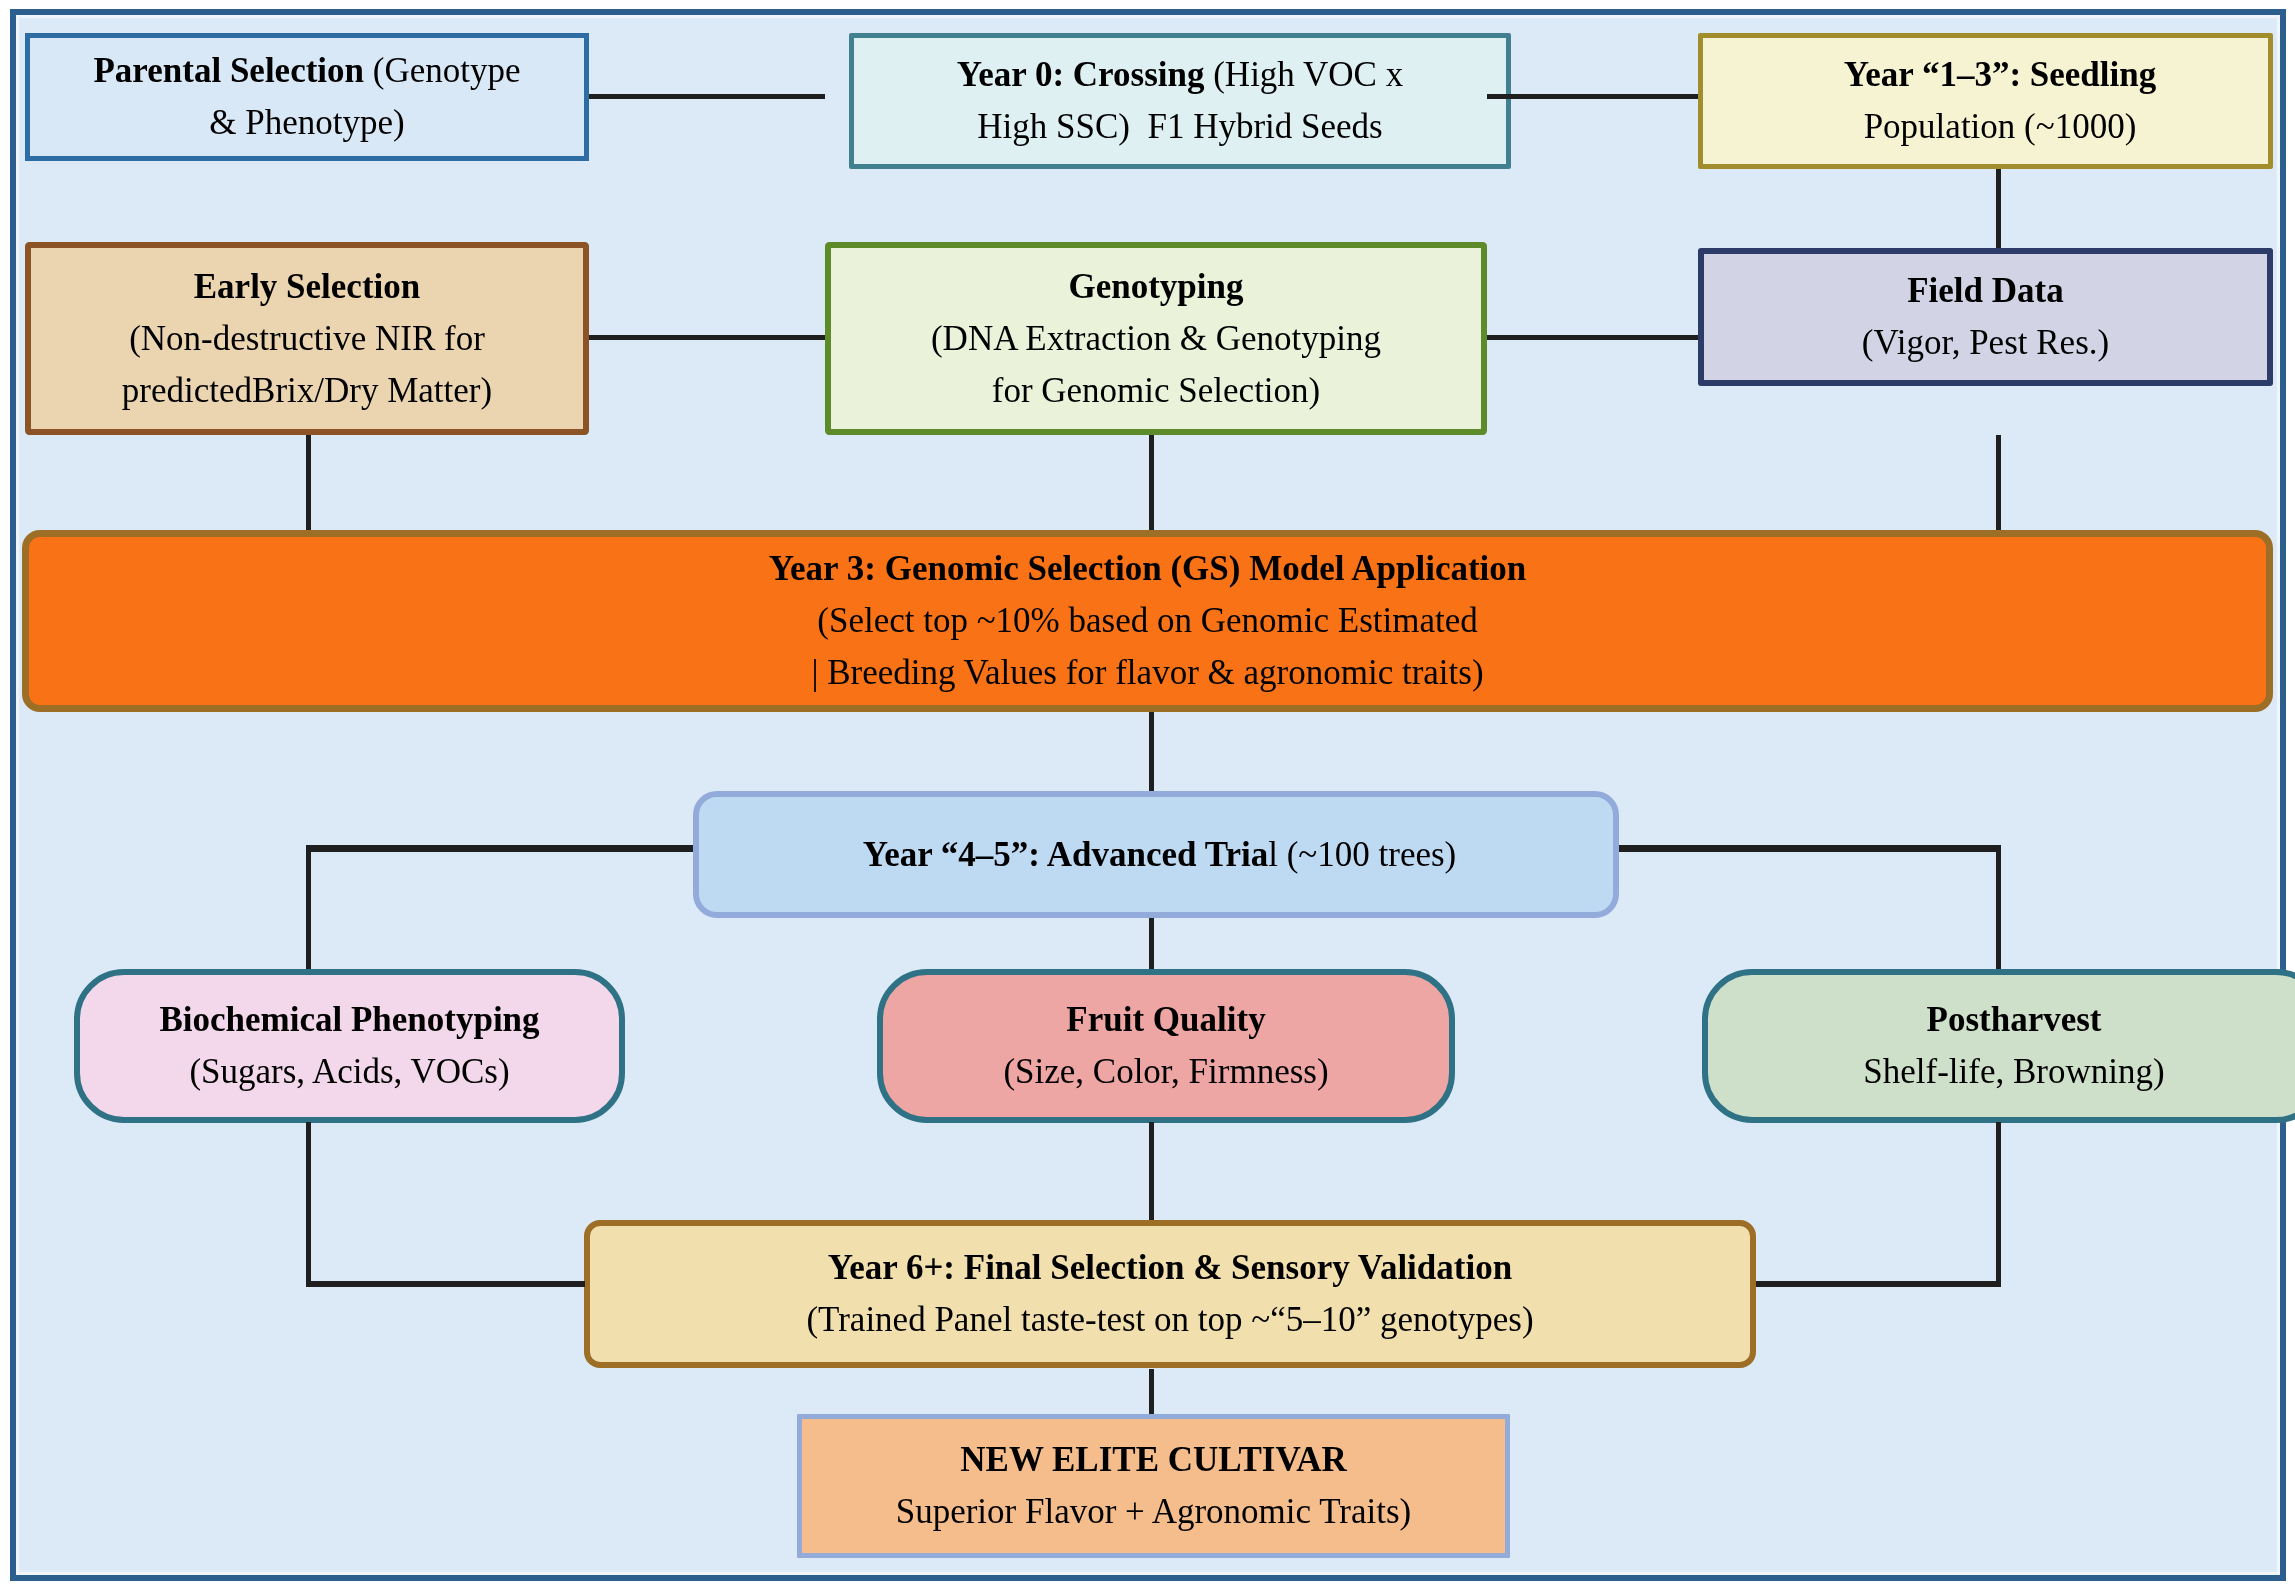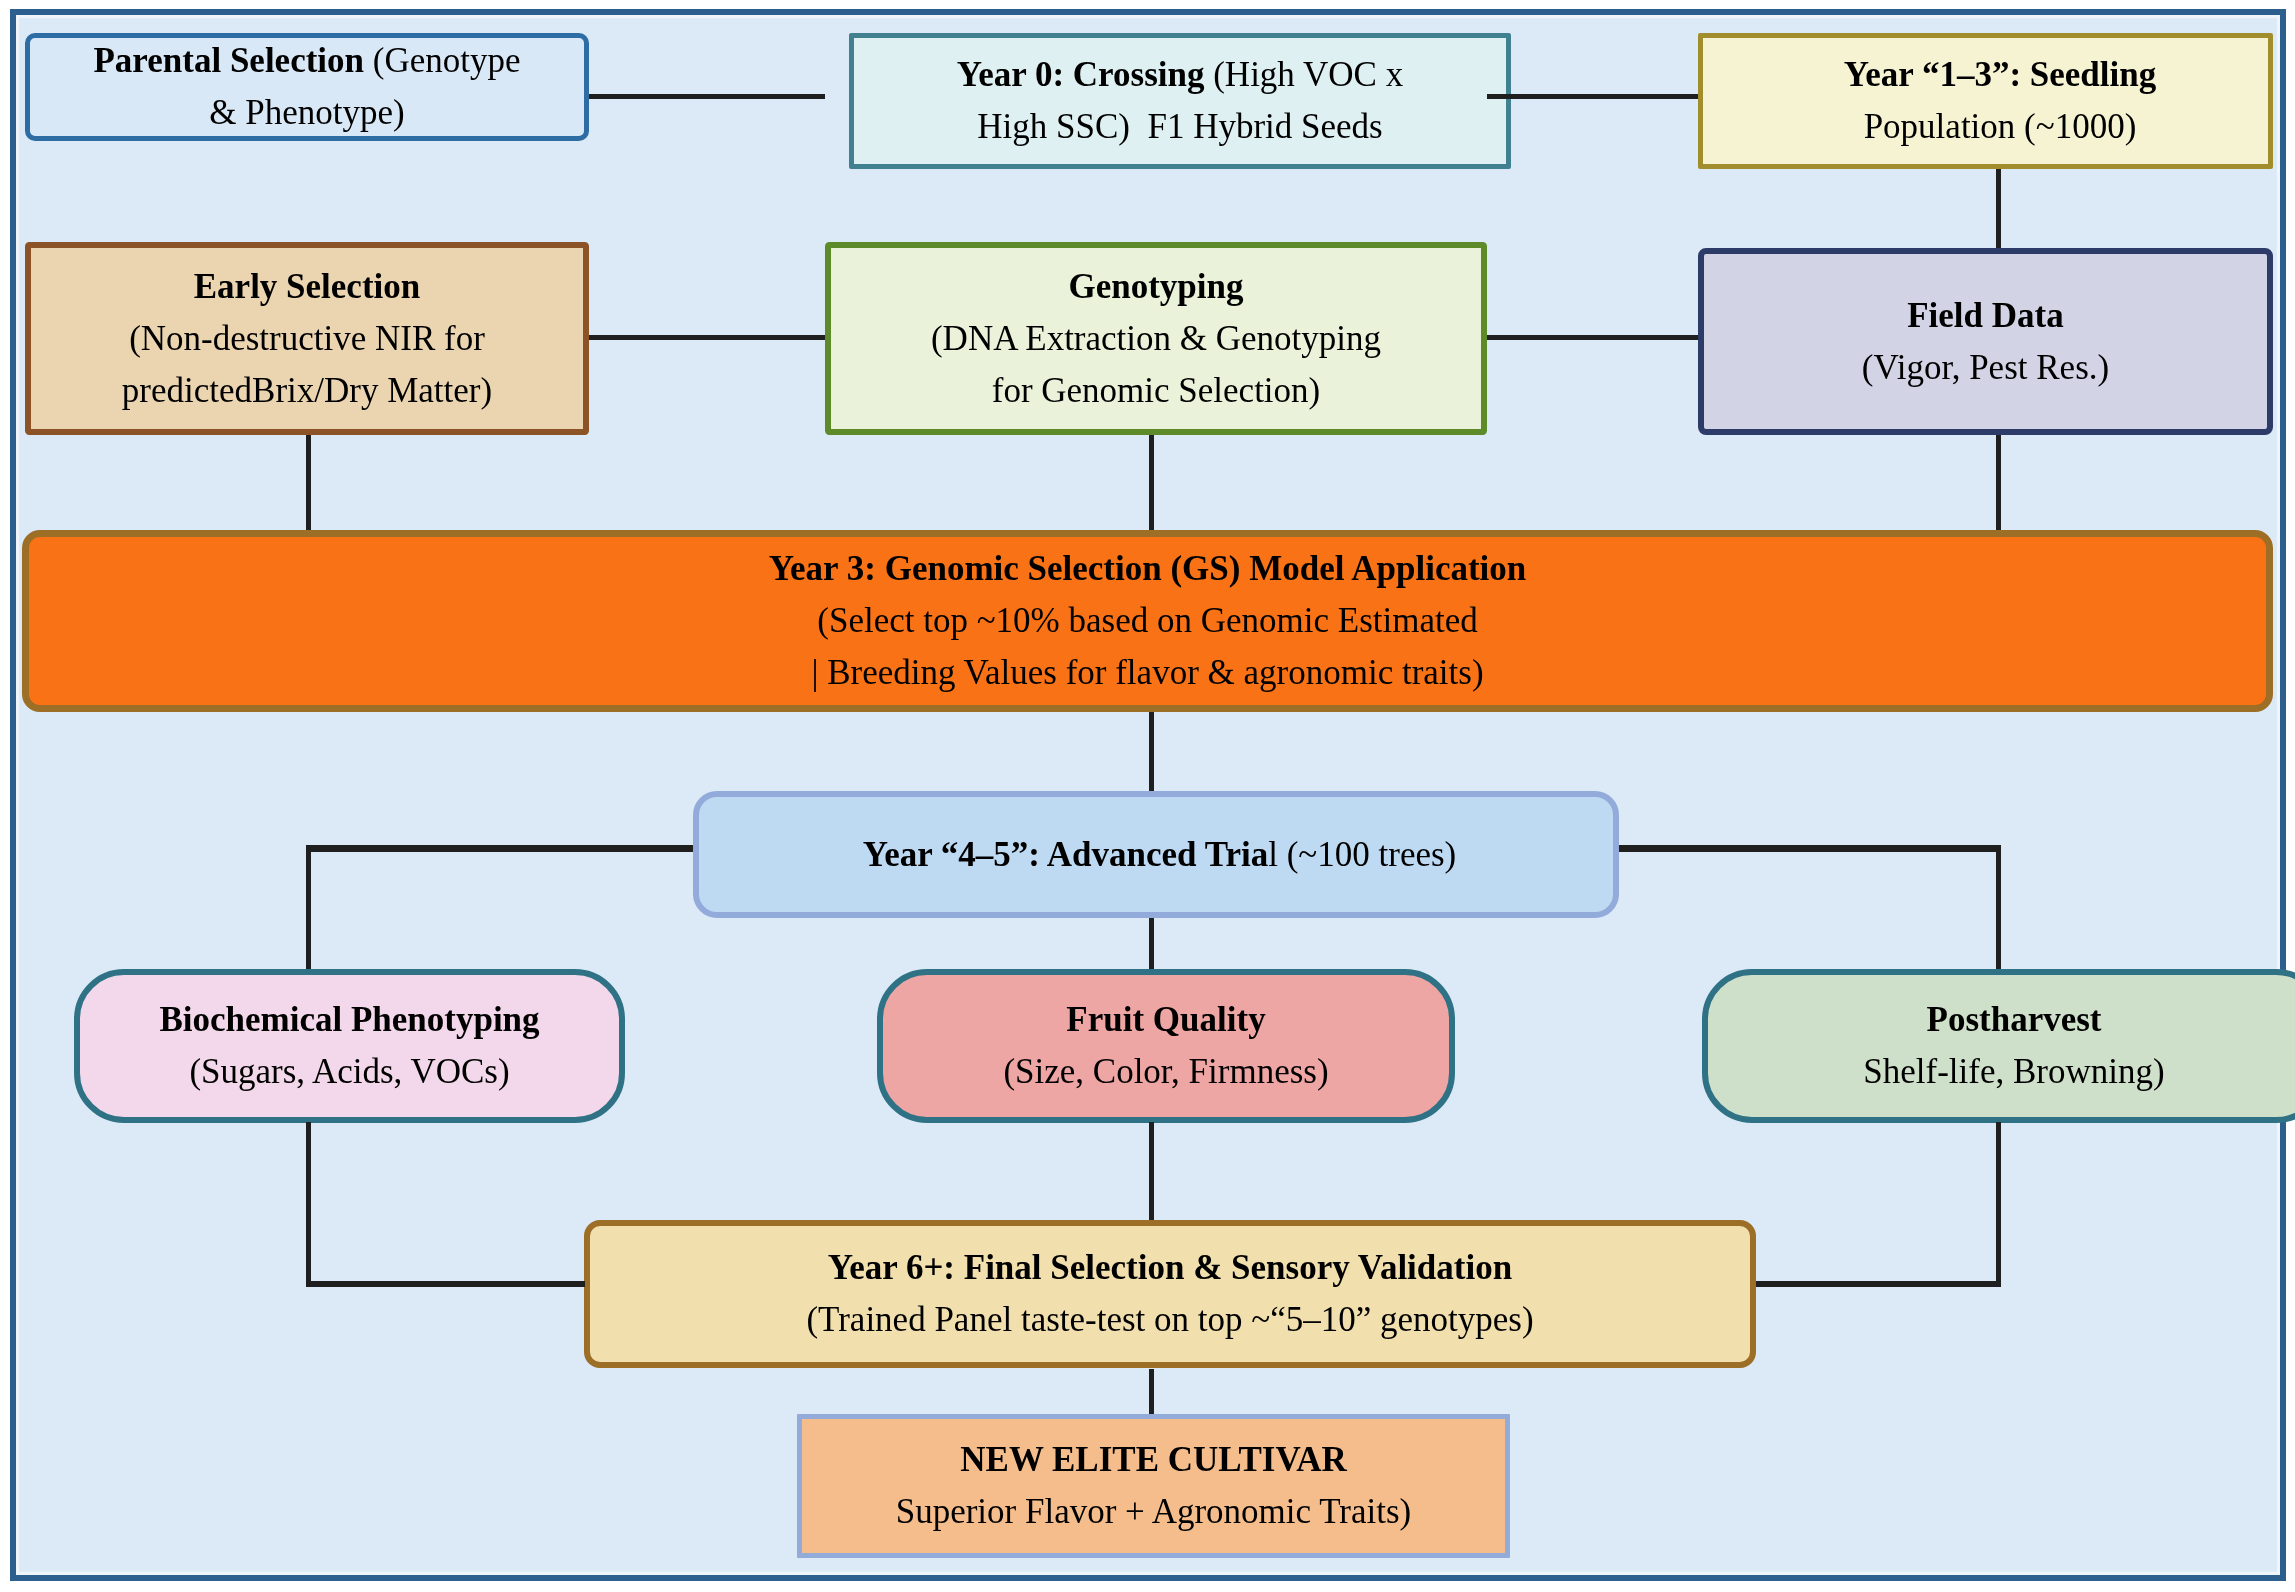--- a/index.html
+++ b/index.html
@@ -30,26 +30,26 @@
     text-align: center;
     font-size: 35px;
     color: #000000;
     white-space: pre-wrap;
   }
   .line { line-height: 52px; }
   .b { font-weight: bold; }
   .conn { position: absolute; background: #1f1f1f; }
 
   
-  .n-parental   { left:25px;   top:33px;   width:564px; height:108px; background:#d9e8f6; border:5.3px solid #2e6da4; border-radius:10px; }
+  .n-parental   { left:25px;   top:33px;   width:564px; height:128px; background:#d9e8f6; border:5.3px solid #2e6da4; border-radius:0; }
   .n-crossing   { left:825px; top:33px;   width:662px; height:136px; background:#def0f2; border:5.3px solid #41808e; border-radius:2.1px;margin-left:24px; }
   .n-seedling   { left:1698px; top:33px;   width:575px; height:136px; background:#f6f3d2; border:5.3px solid #a18d2b; border-radius:2.1px;padding-left:29px; }
   .n-early      { left:25px;   top:242px;  width:564px; height:193px; background:#ebd5b0; border:6.4px solid #8c5426; border-radius:4.2px; }
   .n-genotyping { left:825px; top:242px;  width:662px; height:193px; background:#eaf3da; border:6.4px solid #5d8b2a; border-radius:4.2px; }
-  .n-field      { left:1698px; top:248px;  width:575px; height:187px; background:#d2d4e6; border:6.4px solid #2c3b68; border-radius:8px; }
+  .n-field      { left:1698px; top:248px;  width:575px; height:138px; background:#d2d4e6; border:6.4px solid #2c3b68; border-radius:3px; }
   .n-gs         { left:22px;   top:530px; width:2251px; height:182px; background:#f97316; border:7.4px solid #9c6e26; border-radius:18px; }
   .n-trial      { left:693px; top:791px; width:926px; height:127px; background:#bed9f2; border:6.4px solid #93abda; border-radius:24px;padding-left:7px; }
   .n-biochem    { left:74px;  top:969px; width:551px; height:154px; background:#f2d8ea; border:6.4px solid #2f7286; border-radius:50px; }
   .n-fruit      { left:877px; top:969px; width:578px; height:154px; background:#eda6a3; border:6.4px solid #2f7286; border-radius:50px; }
   .n-postharv   { left:1702px; top:969px; width:624px; height:154px; background:#cfe0ca; border:6.4px solid #2f7286; border-radius:50px; }
   .n-final      { left:584px; top:1220px; width:1172px; height:148px; background:#f1dfad; border:6.4px solid #9c6e26; border-radius:16px; }
   .n-elite      { left:797px; top:1414px; width:713px; height:144px; background:#f6bd8c; border:5.3px solid #93abd8; border-radius:1.1px; }
 </style>
 </head>
 <body>

